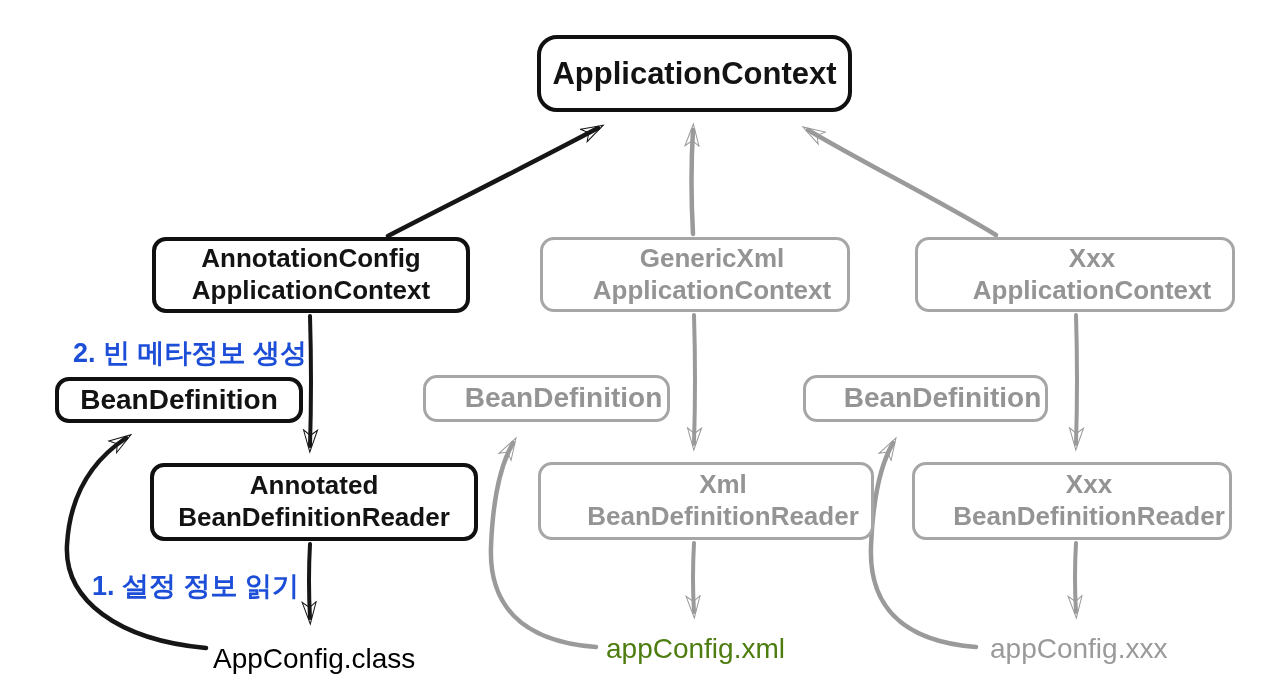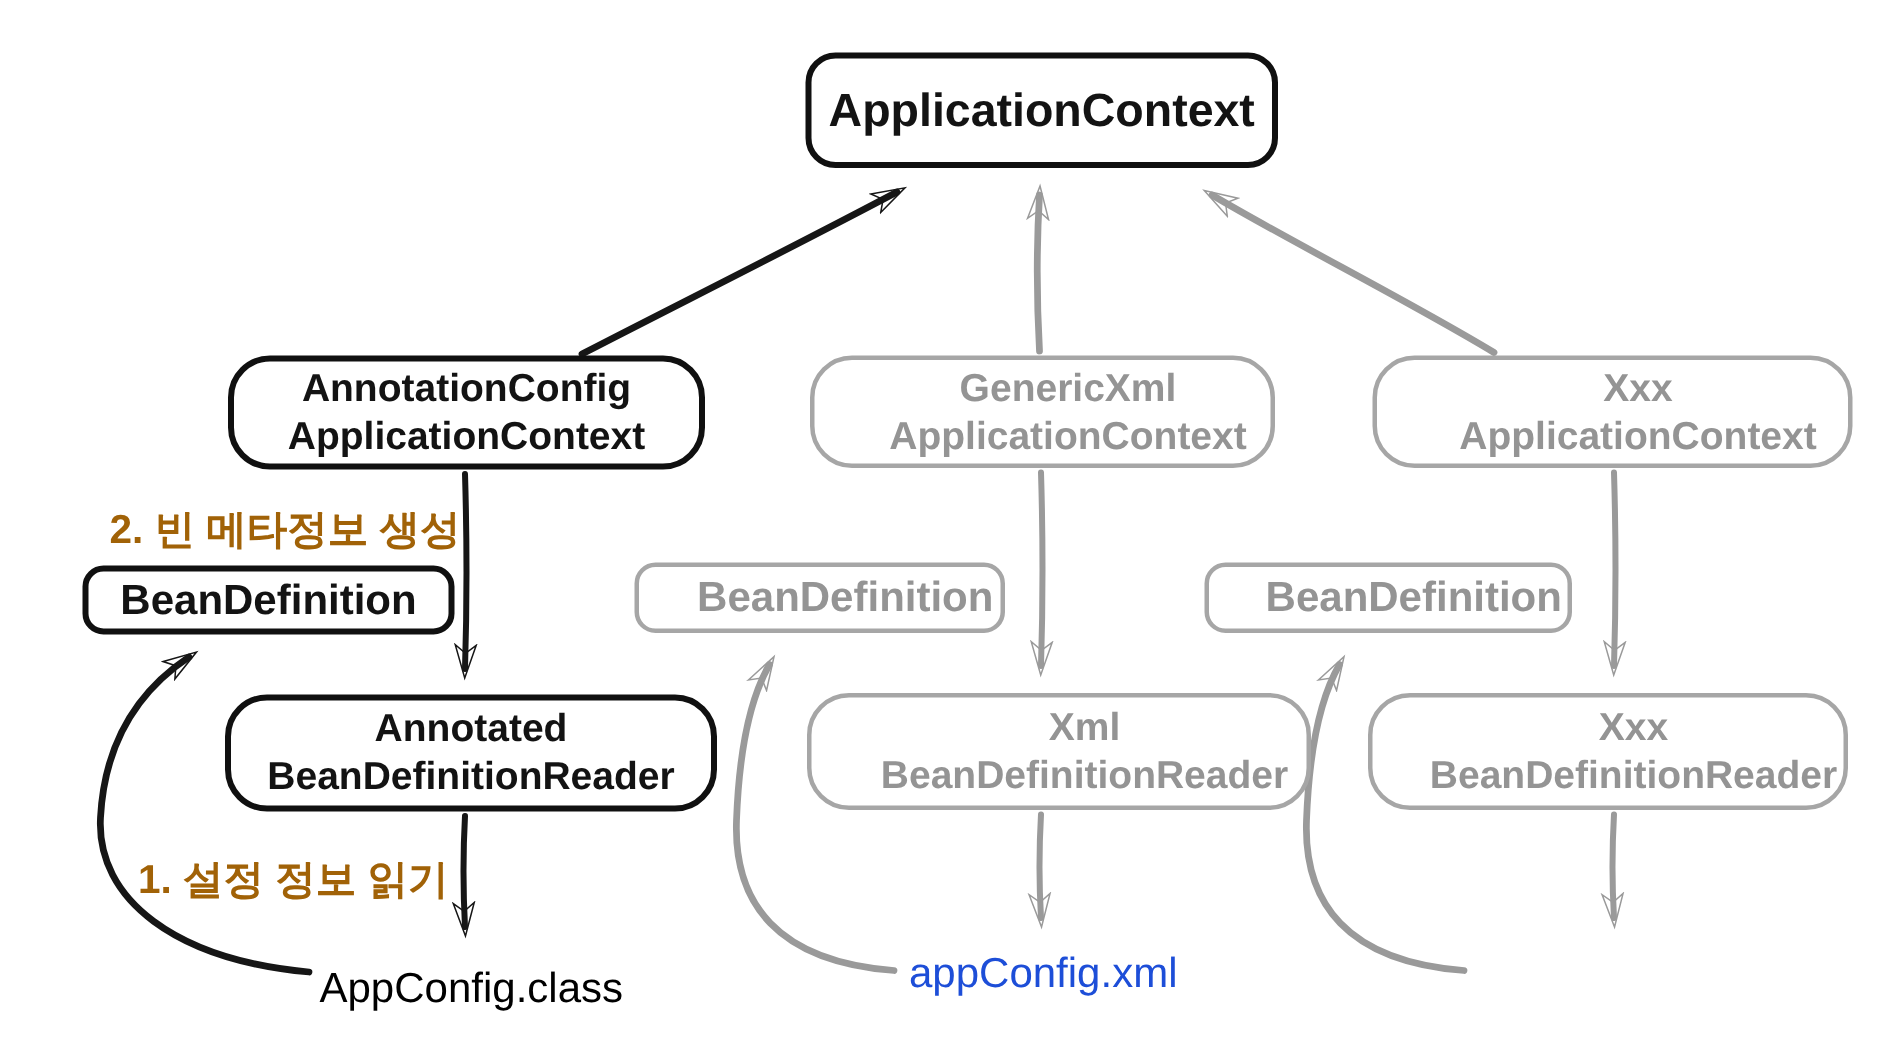--- a/index.html
+++ b/index.html
@@ -2,43 +2,43 @@
 <html><head>
 <meta charset="utf-8">
 <style>
   html,body{margin:0;padding:0;background:#ffffff;}
   .stage{
     position:relative;width:1268px;height:692px;background:#ffffff;overflow:hidden;
     font-family:"Liberation Sans","DejaVu Sans",sans-serif;
   }
   .box{
     position:absolute;display:flex;flex-direction:column;align-items:center;justify-content:center;
-    background:#ffffff;text-align:center;box-sizing:border-box;border-radius:28px;
+    background:#ffffff;text-align:center;box-sizing:border-box;border-radius:14px;
     font-weight:bold;line-height:1.22;
   }
   .box.black{border:4px solid #101010;color:#131313;}
   .box.gray{border:3.5px solid #a6a6a6;color:#949494;padding-left:34px;}
   .ctx-root{left:537px;top:35px;width:315px;height:77px;font-size:31px;border-radius:20px;}
   .ctx-1{left:152px;top:237px;width:318px;height:76px;font-size:26px;}
   .ctx-2{left:540px;top:237px;width:310px;height:75px;font-size:26px;}
   .ctx-3{left:915px;top:237px;width:320px;height:75px;font-size:26px;}
   .bd-1{left:55px;top:377px;width:248px;height:46px;font-size:28px;border-radius:14px;}
   .bd-2{left:423px;top:375px;width:247px;height:47px;font-size:28px;border-radius:14px;}
   .bd-3{left:803px;top:375px;width:245px;height:47px;font-size:28px;border-radius:14px;}
   .rd-1{left:150px;top:463px;width:328px;height:78px;font-size:26px;}
   .rd-2{left:538px;top:462px;width:336px;height:78px;font-size:26px;}
   .rd-3{left:912px;top:462px;width:320px;height:78px;font-size:26px;}
   .file-label{
     position:absolute;font-size:28px;font-weight:normal;white-space:nowrap;
   }
   .file-1{left:213px;top:643px;color:#000000;}
-  .file-2{left:606px;top:633px;color:#1d4ed8;}
+  .file-2{left:606px;top:633px;color:#4d7c0f;}
   .file-3{left:990px;top:633px;color:#9a9a9a;}
   .annot{
-    position:absolute;font-size:27px;font-weight:bold;color:#a16207;white-space:nowrap;
+    position:absolute;font-size:27px;font-weight:bold;color:#1d4ed8;white-space:nowrap;
   }
   .annot-2{left:73px;top:335px;}
   .annot-1{left:92px;top:568px;text-align:center;}
   .arrows{position:absolute;left:0;top:0;width:1268px;height:692px;pointer-events:none;}
   .arrows path{fill:none;stroke-linecap:round;}
   .stroke-black{stroke:#161616;}
   .stroke-gray{stroke:#9a9a9a;}
 </style>
 </head>
 <body>
@@ -110,14 +110,15 @@
   </div>
   <div class="box gray rd-3">
     <span>Xxx</span>
     <span>BeanDefinitionReader</span>
   </div>
 
   <div class="annot annot-1">1. 설정 정보 읽기</div>
 
   <div class="file-label file-1">AppConfig.class</div>
   <div class="file-label file-2">appConfig.xml</div>
+  <div class="file-label file-3">appConfig.xxx</div>
 
 </div>
 
 </body></html>

